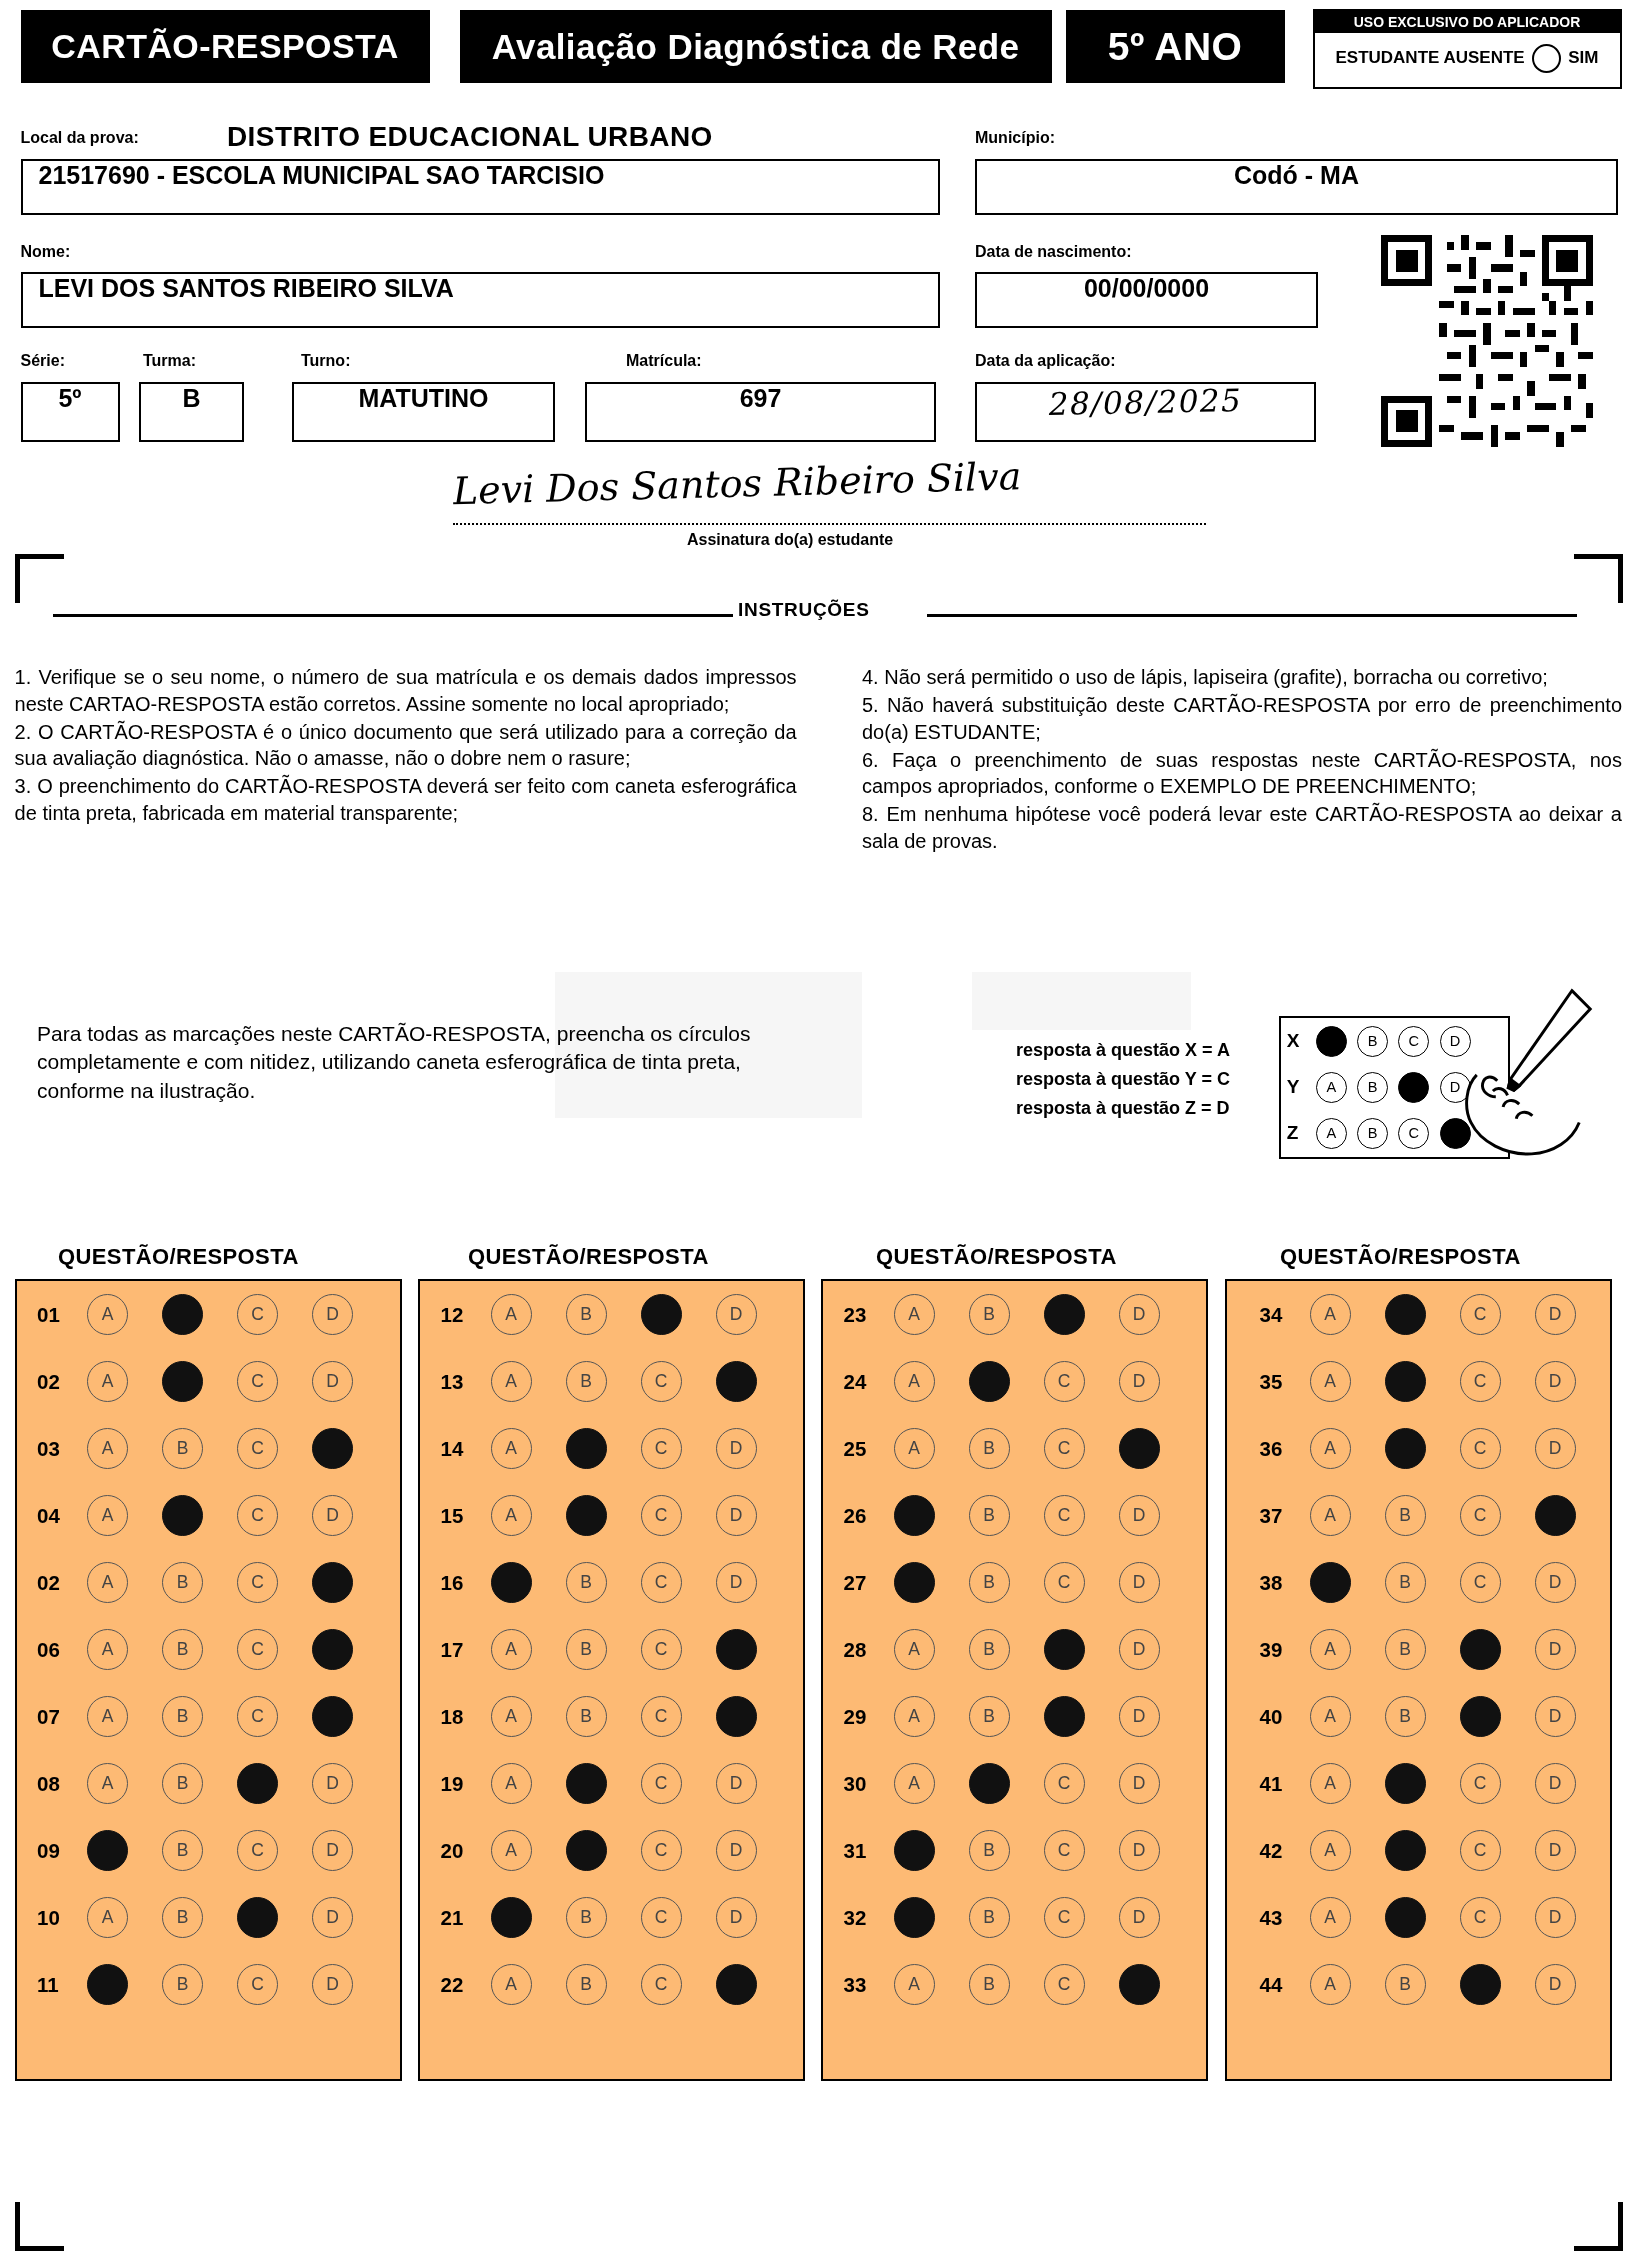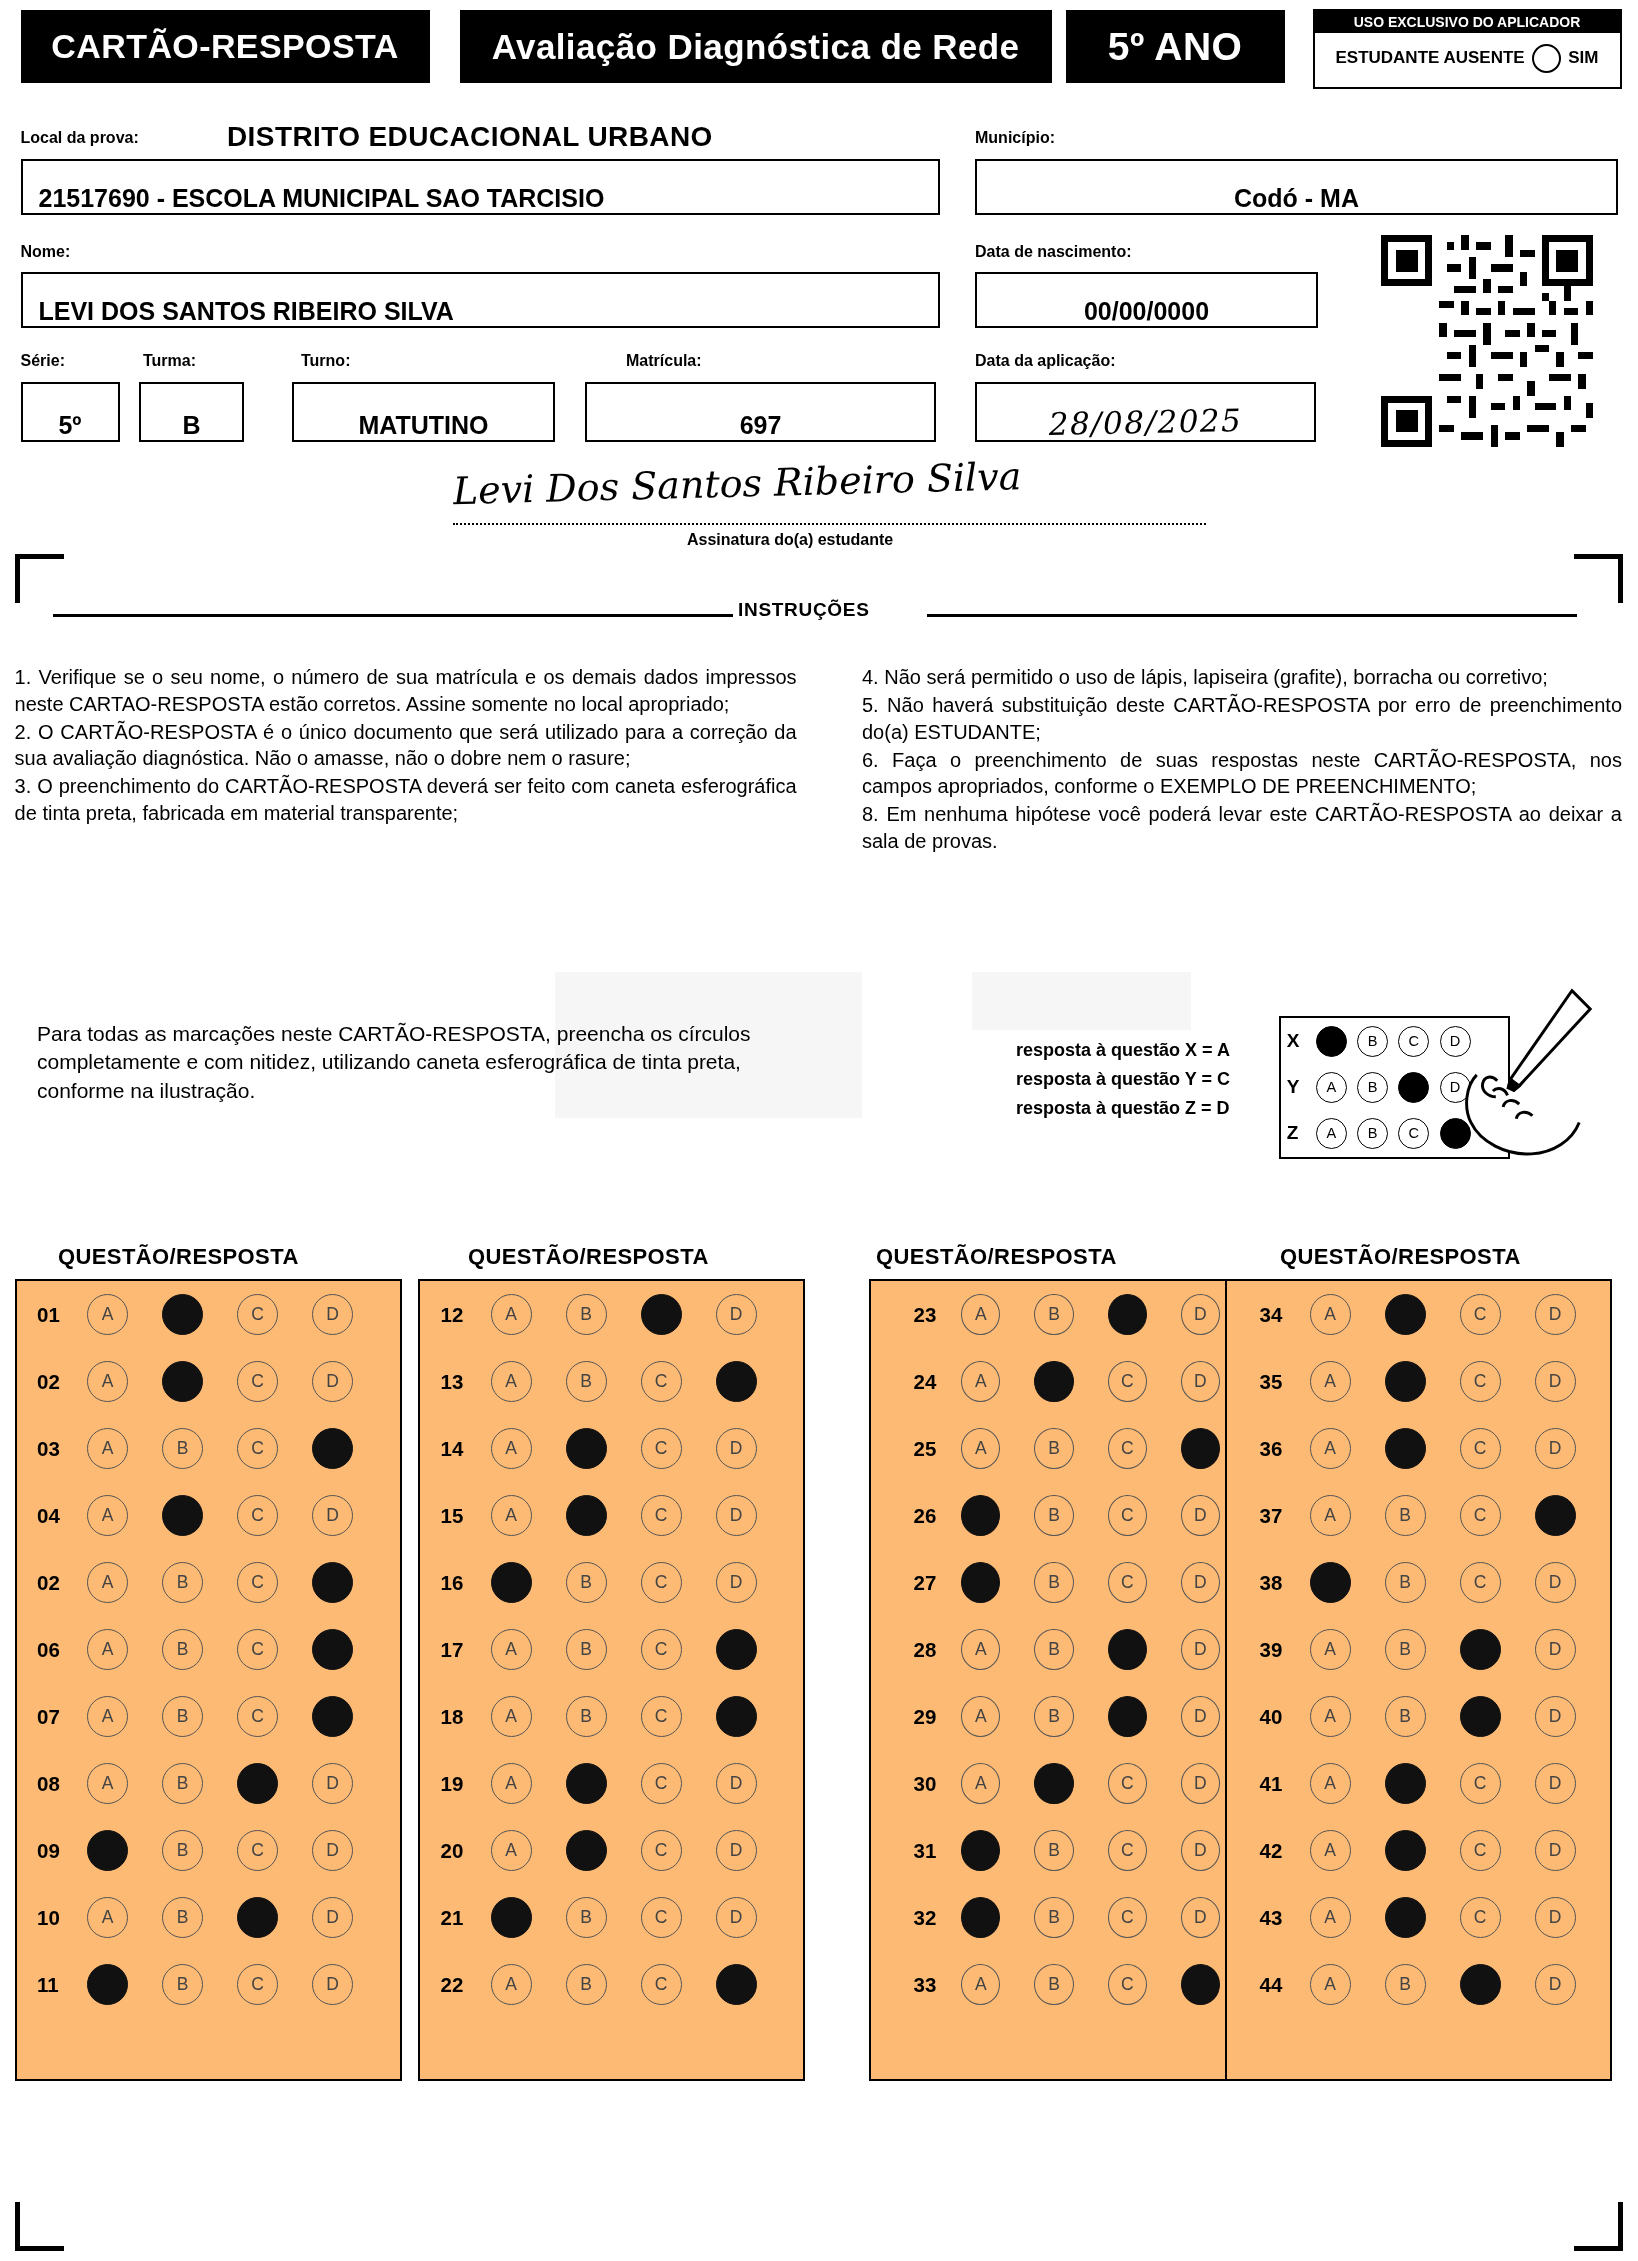--- a/index.html
+++ b/index.html
@@ -19,21 +19,21 @@
   #hdr-card{left:0;width:409px;font-size:34px;}
   #hdr-title{left:439px;width:592px;font-size:35px;}
   #hdr-year{left:1045px;width:219px;font-size:39px;}
   .hdr-apl{position:absolute;left:1292px;top:1.5px;width:305px;height:76px;border:2.2px solid #000;}
   .hdr-apl-top{background:#000;color:#fff;font-size:14px;text-align:center;line-height:22px;height:22px;font-weight:bold;}
   .hdr-apl-bot{font-size:17px;display:flex;align-items:center;justify-content:center;height:51px;gap:7.3px;font-weight:bold;}
   .circle-empty{width:25px;height:25px;border:2.2px solid #000;border-radius:50%;display:inline-block;}
 
   
   .lbl{font-size:16px;font-weight:bold;position:absolute;}
-  .box{position:absolute;border:2.2px solid #000;display:flex;align-items:flex-end;box-sizing:border-box;}
+  .box{position:absolute;border:2.2px solid #000;display:flex;align-items:flex-start;box-sizing:border-box;}
   .box .val{font-size:25px;font-weight:bold;padding-left:16px;}
   .box .val.center{width:100%;text-align:center;padding-left:0;}
 
   #local-lbl{left:20.5px;top:129px;}
   #local-name{position:absolute;left:227px;top:121px;font-size:28px;font-weight:bold;letter-spacing:0.4px;}
   #local-box{left:20.5px;top:159px;width:919px;height:56px;}
   #mun-lbl{left:975px;top:129px;}
   #mun-box{left:975px;top:159px;width:643px;height:56px;}
 
   #nome-lbl{left:20.5px;top:243px;}
@@ -671,21 +671,21 @@
           <span>B</span>
         </span>
         <span class="qbub">
           <span>C</span>
         </span>
         <span class="qbub filled">
           <span>D</span>
         </span>
       </div>
     </div>
-  <div class="ans-box" id="ansbox-2" style="left:869px;top:1279px;width:387px;height:802px;padding-left:22px;">
+  <div class="ans-box" id="ansbox-2" style="left:821px;top:1279px;width:387px;height:802px;">
       <div class="qrow">
         <span class="qnum">23</span>
         <span class="qbub">
           <span>A</span>
         </span>
         <span class="qbub">
           <span>B</span>
         </span>
         <span class="qbub filled">
           <span>C</span>

